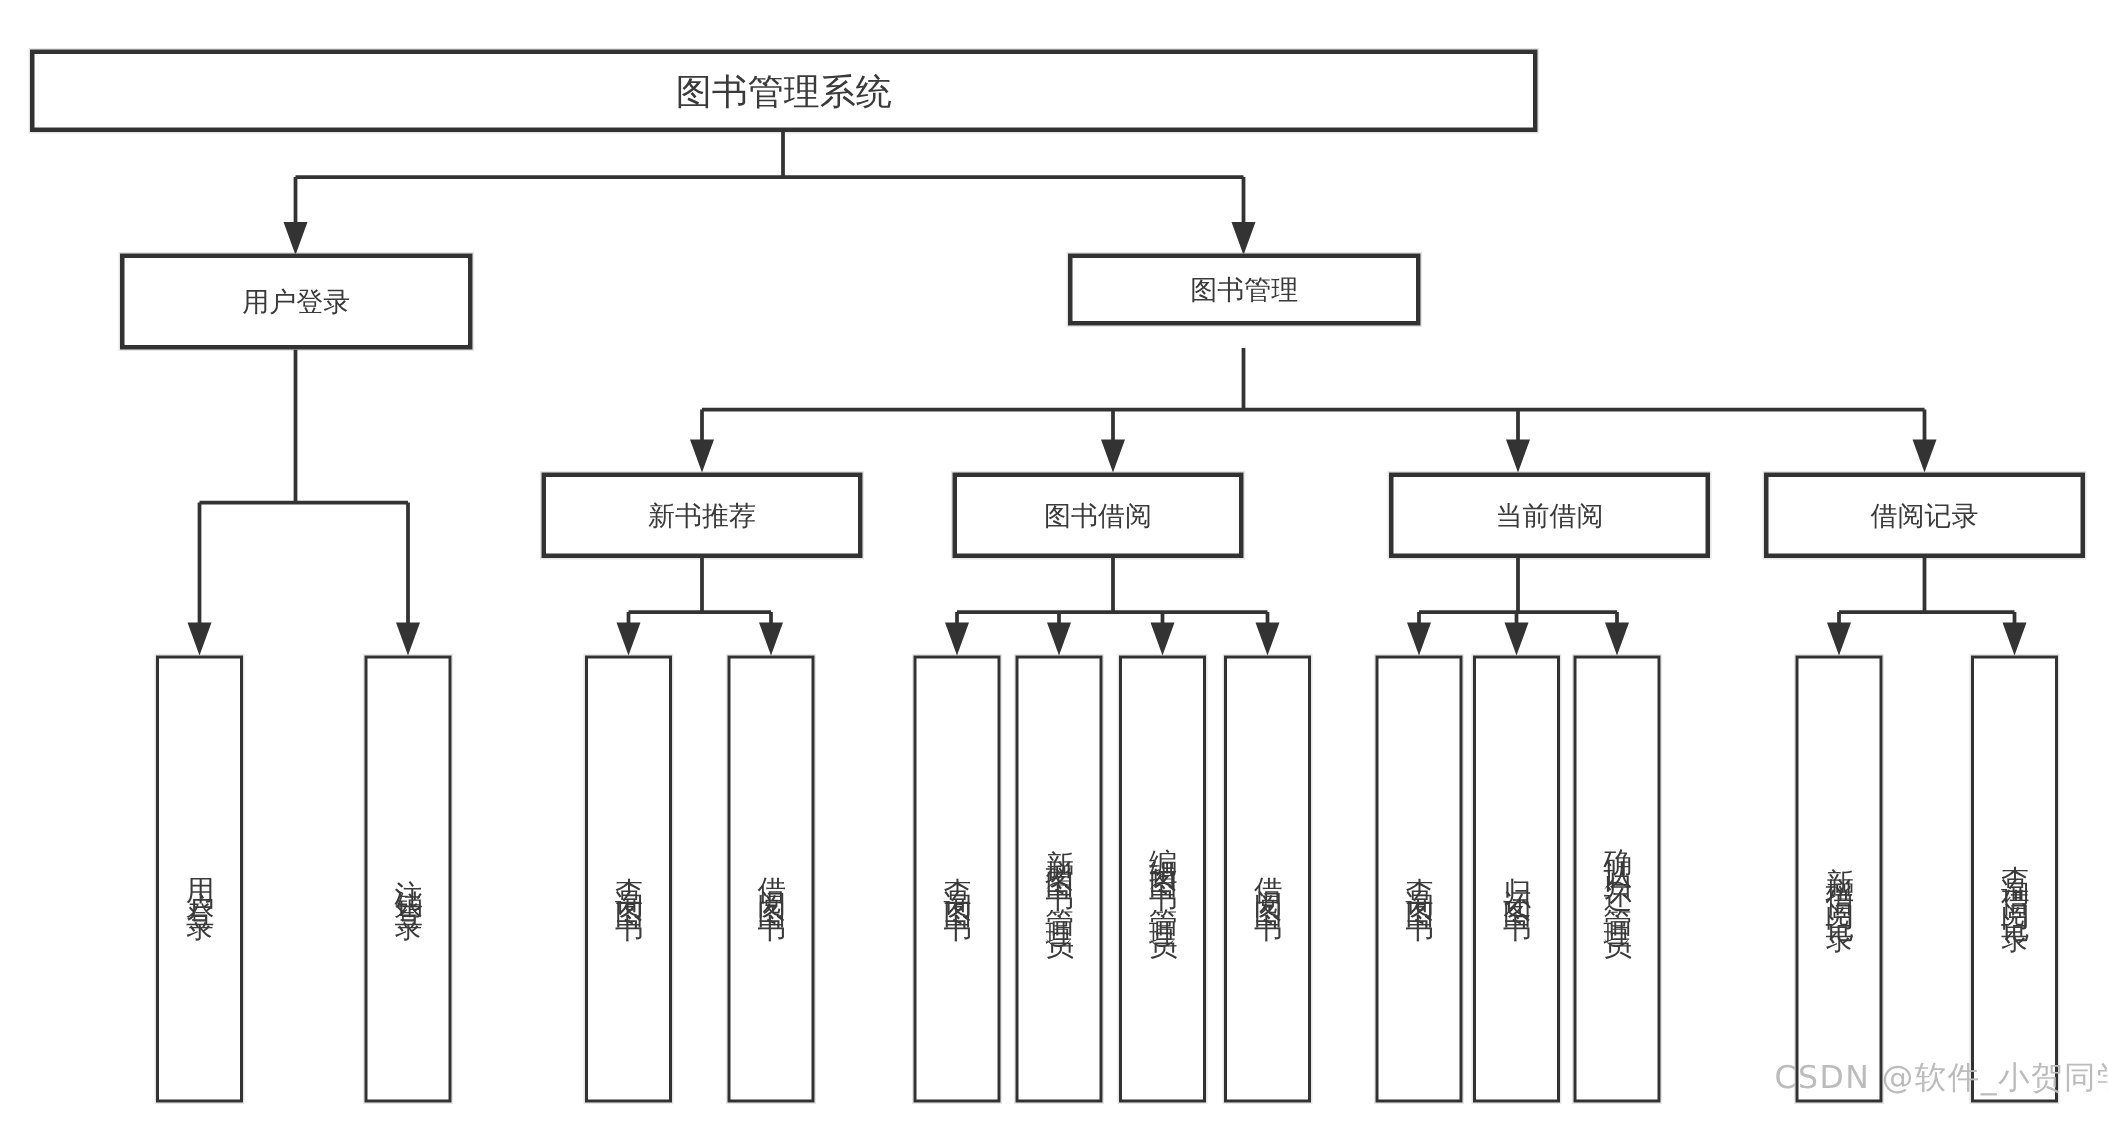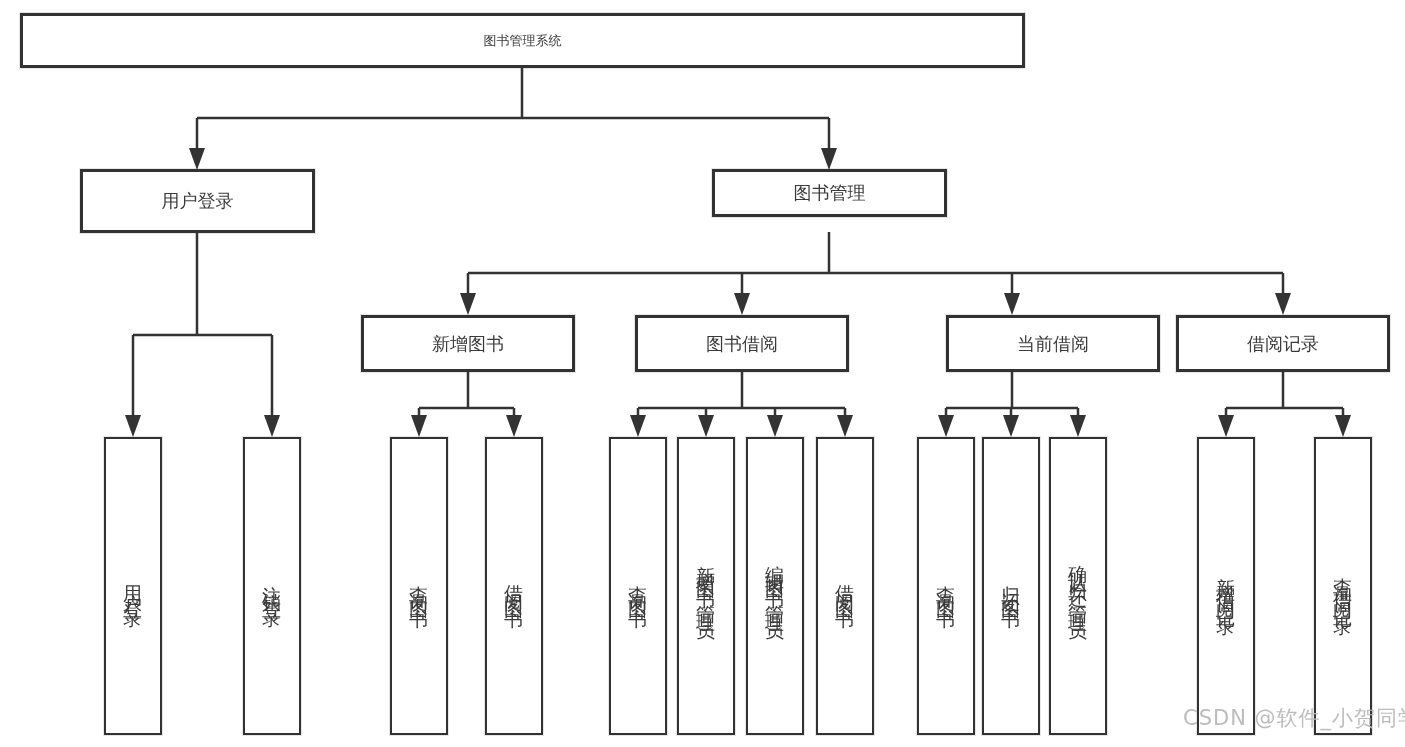--- a/index.html
+++ b/index.html
@@ -6,21 +6,21 @@
   .canvas{
     position:relative;width:1405px;height:747px;background:#ffffff;
     font-family:"DejaVu Sans",sans-serif;color:#3a3a3a;overflow:hidden;
   }
   .connectors{position:absolute;left:0;top:0;pointer-events:none;}
   .box{
     position:absolute;background:#ffffff;border:3px solid #323232;
     box-sizing:border-box;display:flex;align-items:center;justify-content:center;
     box-shadow:0 0 0 1px rgba(50,50,50,0.12);
   }
-  .root-box{font-size:13px;}
+  .root-box{font-size:24px;margin-top:20px;}
   .hbox{font-size:18px;}
   .vbox{border-width:2.5px;}
   .vtext{
     writing-mode:vertical-rl;text-orientation:mixed;
     font-size:19px;line-height:1;letter-spacing:0.42em;white-space:nowrap;
   }
   .watermark{
     position:absolute;left:1183px;top:704px;font-size:21px;color:#bcbcbc;
     letter-spacing:1px;white-space:nowrap;
   }
@@ -75,26 +75,26 @@
   </div>
 
   <div class="box hbox" style="left:80px;top:169px;width:235px;height:64px;">
     <span>用户登录</span>
   </div>
   <div class="box hbox" style="left:712px;top:169px;width:235px;height:48px;">
     <span>图书管理</span>
   </div>
 
   <div class="box hbox" style="left:361px;top:315px;width:214px;height:57px;">
-    <span>新增图书</span>
+    <span>新书推荐</span>
   </div>
-  <div class="box hbox" style="left:635px;top:315px;width:214px;height:57px;">
+  <div class="box hbox" style="left:635px;top:315px;width:194px;height:57px;">
     <span>图书借阅</span>
   </div>
-  <div class="box hbox" style="left:946px;top:315px;width:214px;height:57px;">
+  <div class="box hbox" style="left:926px;top:315px;width:214px;height:57px;">
     <span>当前借阅</span>
   </div>
   <div class="box hbox" style="left:1176px;top:315px;width:214px;height:57px;">
     <span>借阅记录</span>
   </div>
 
   <div class="box vbox" style="left:104px;top:437px;width:58px;height:298px;">
     <span class="vtext">用户登录</span>
   </div>
   <div class="box vbox" style="left:243px;top:437px;width:58px;height:298px;">

